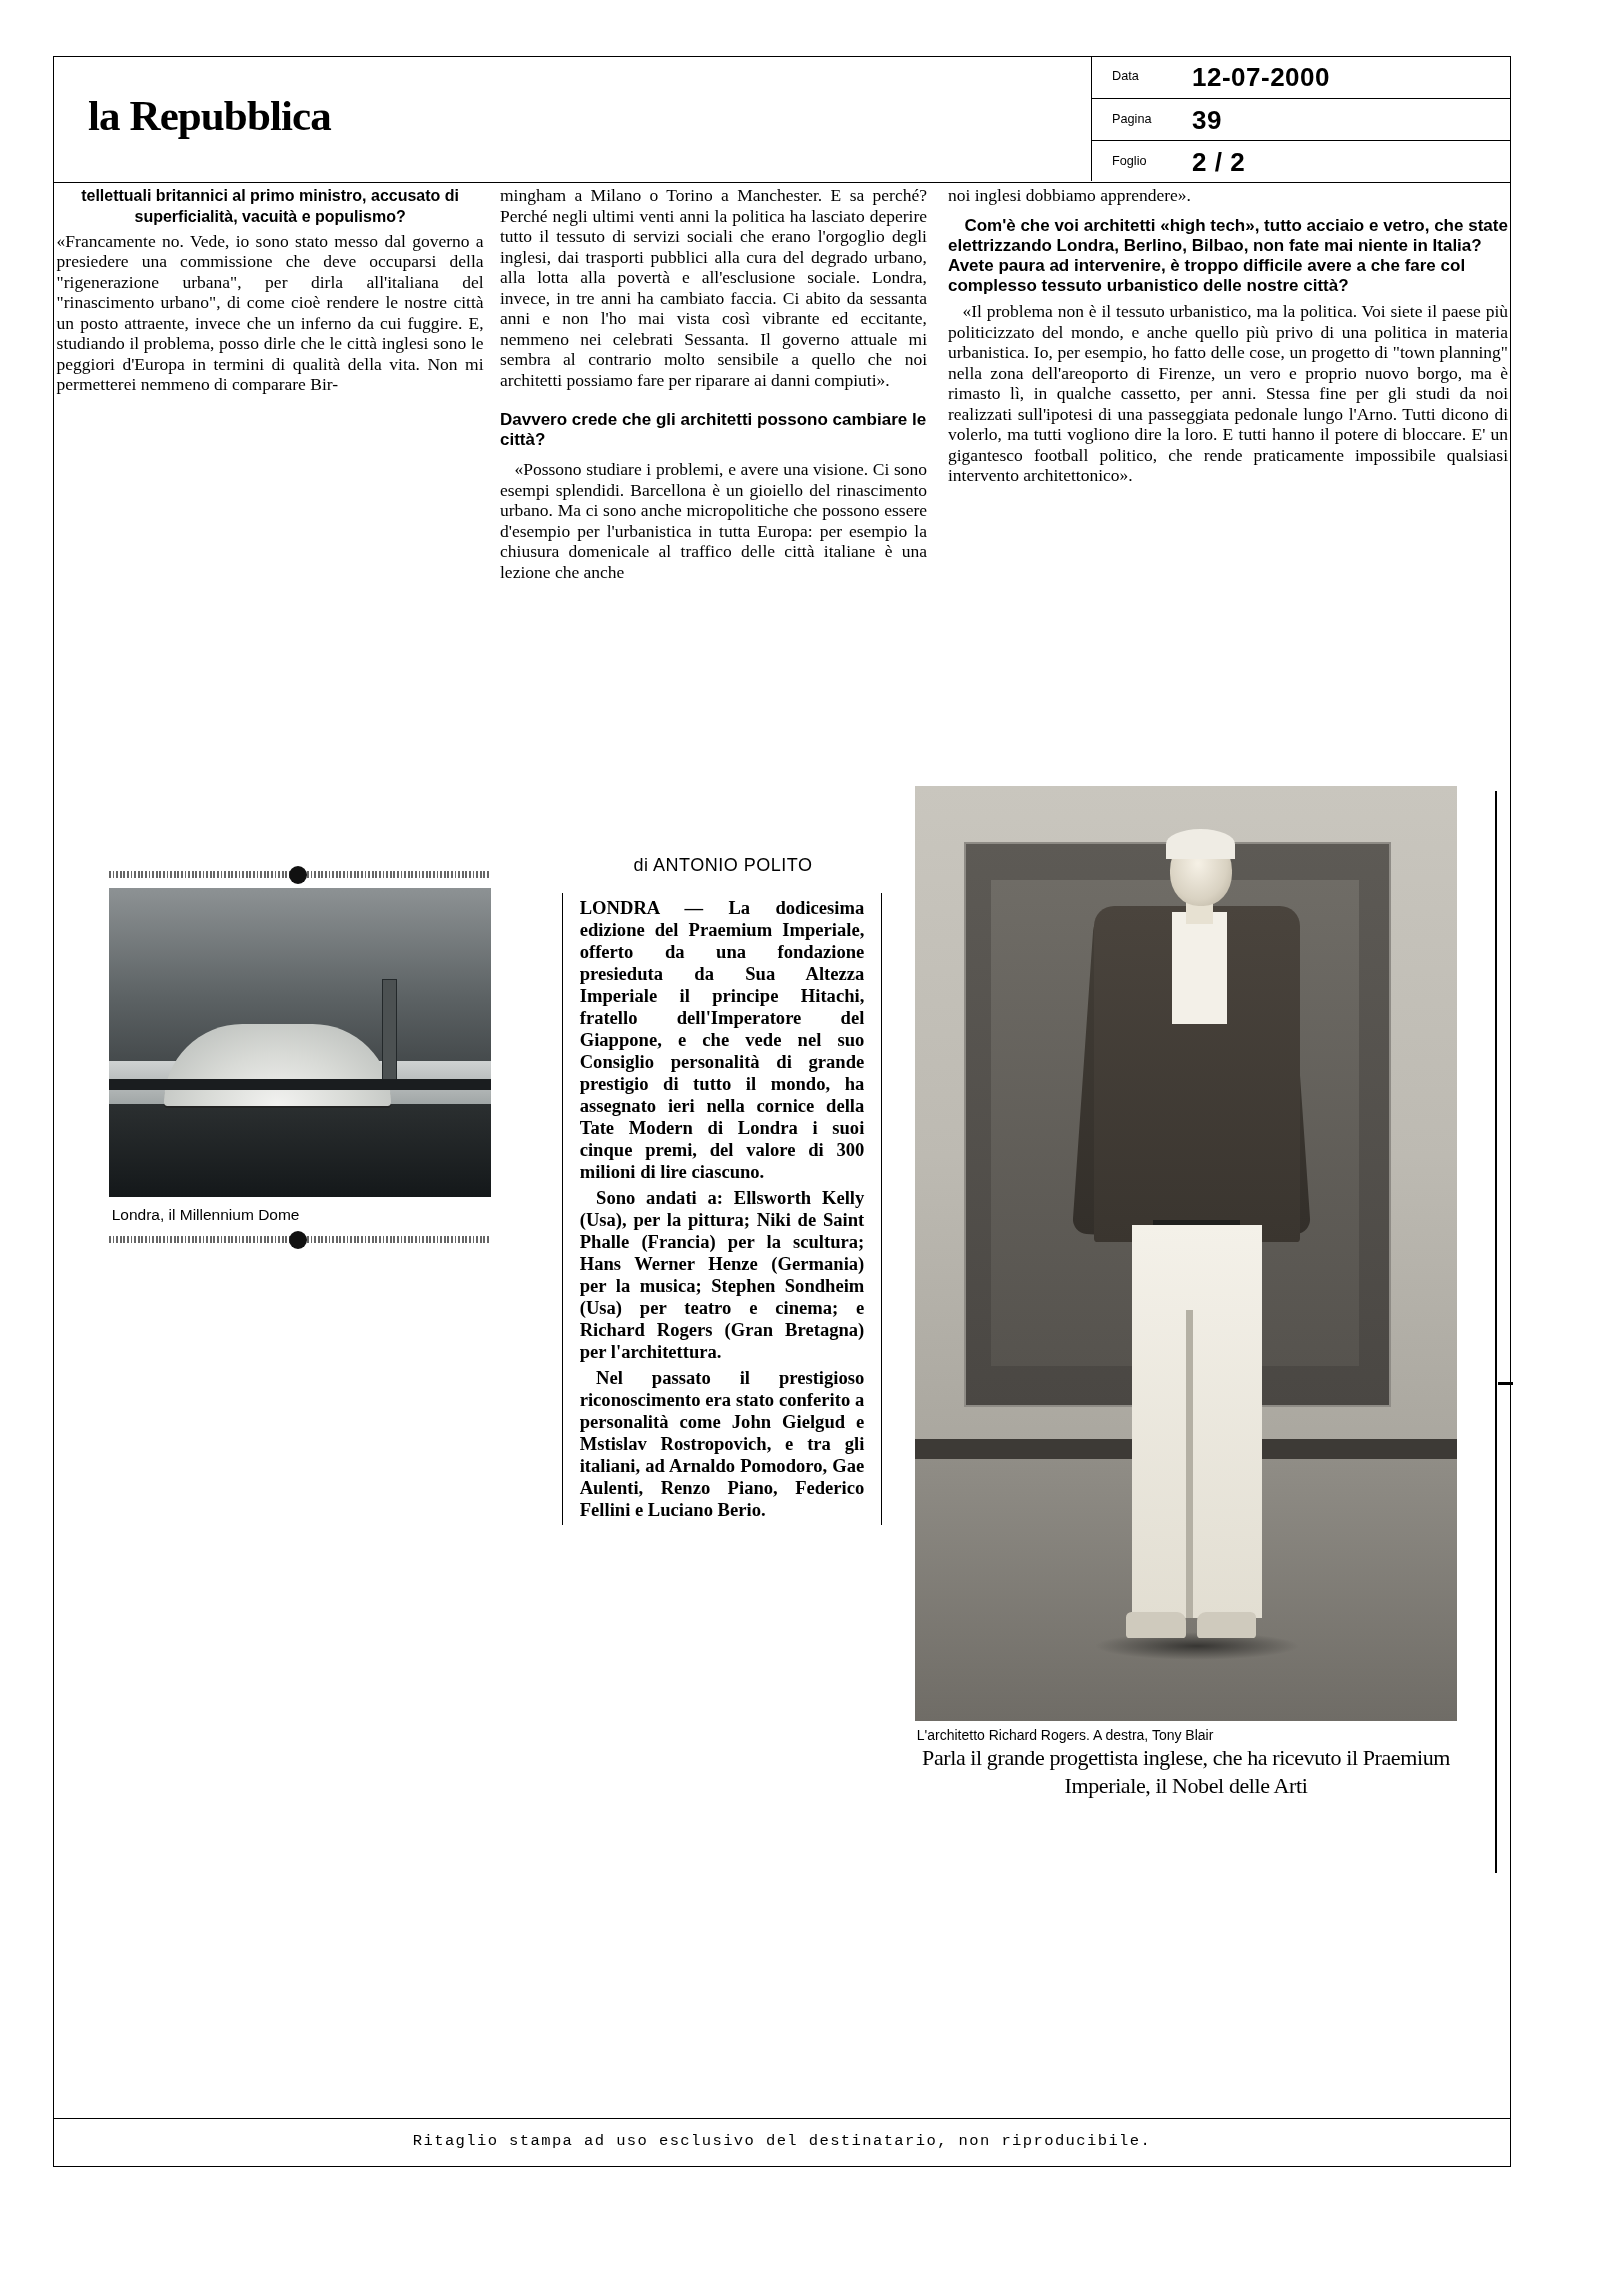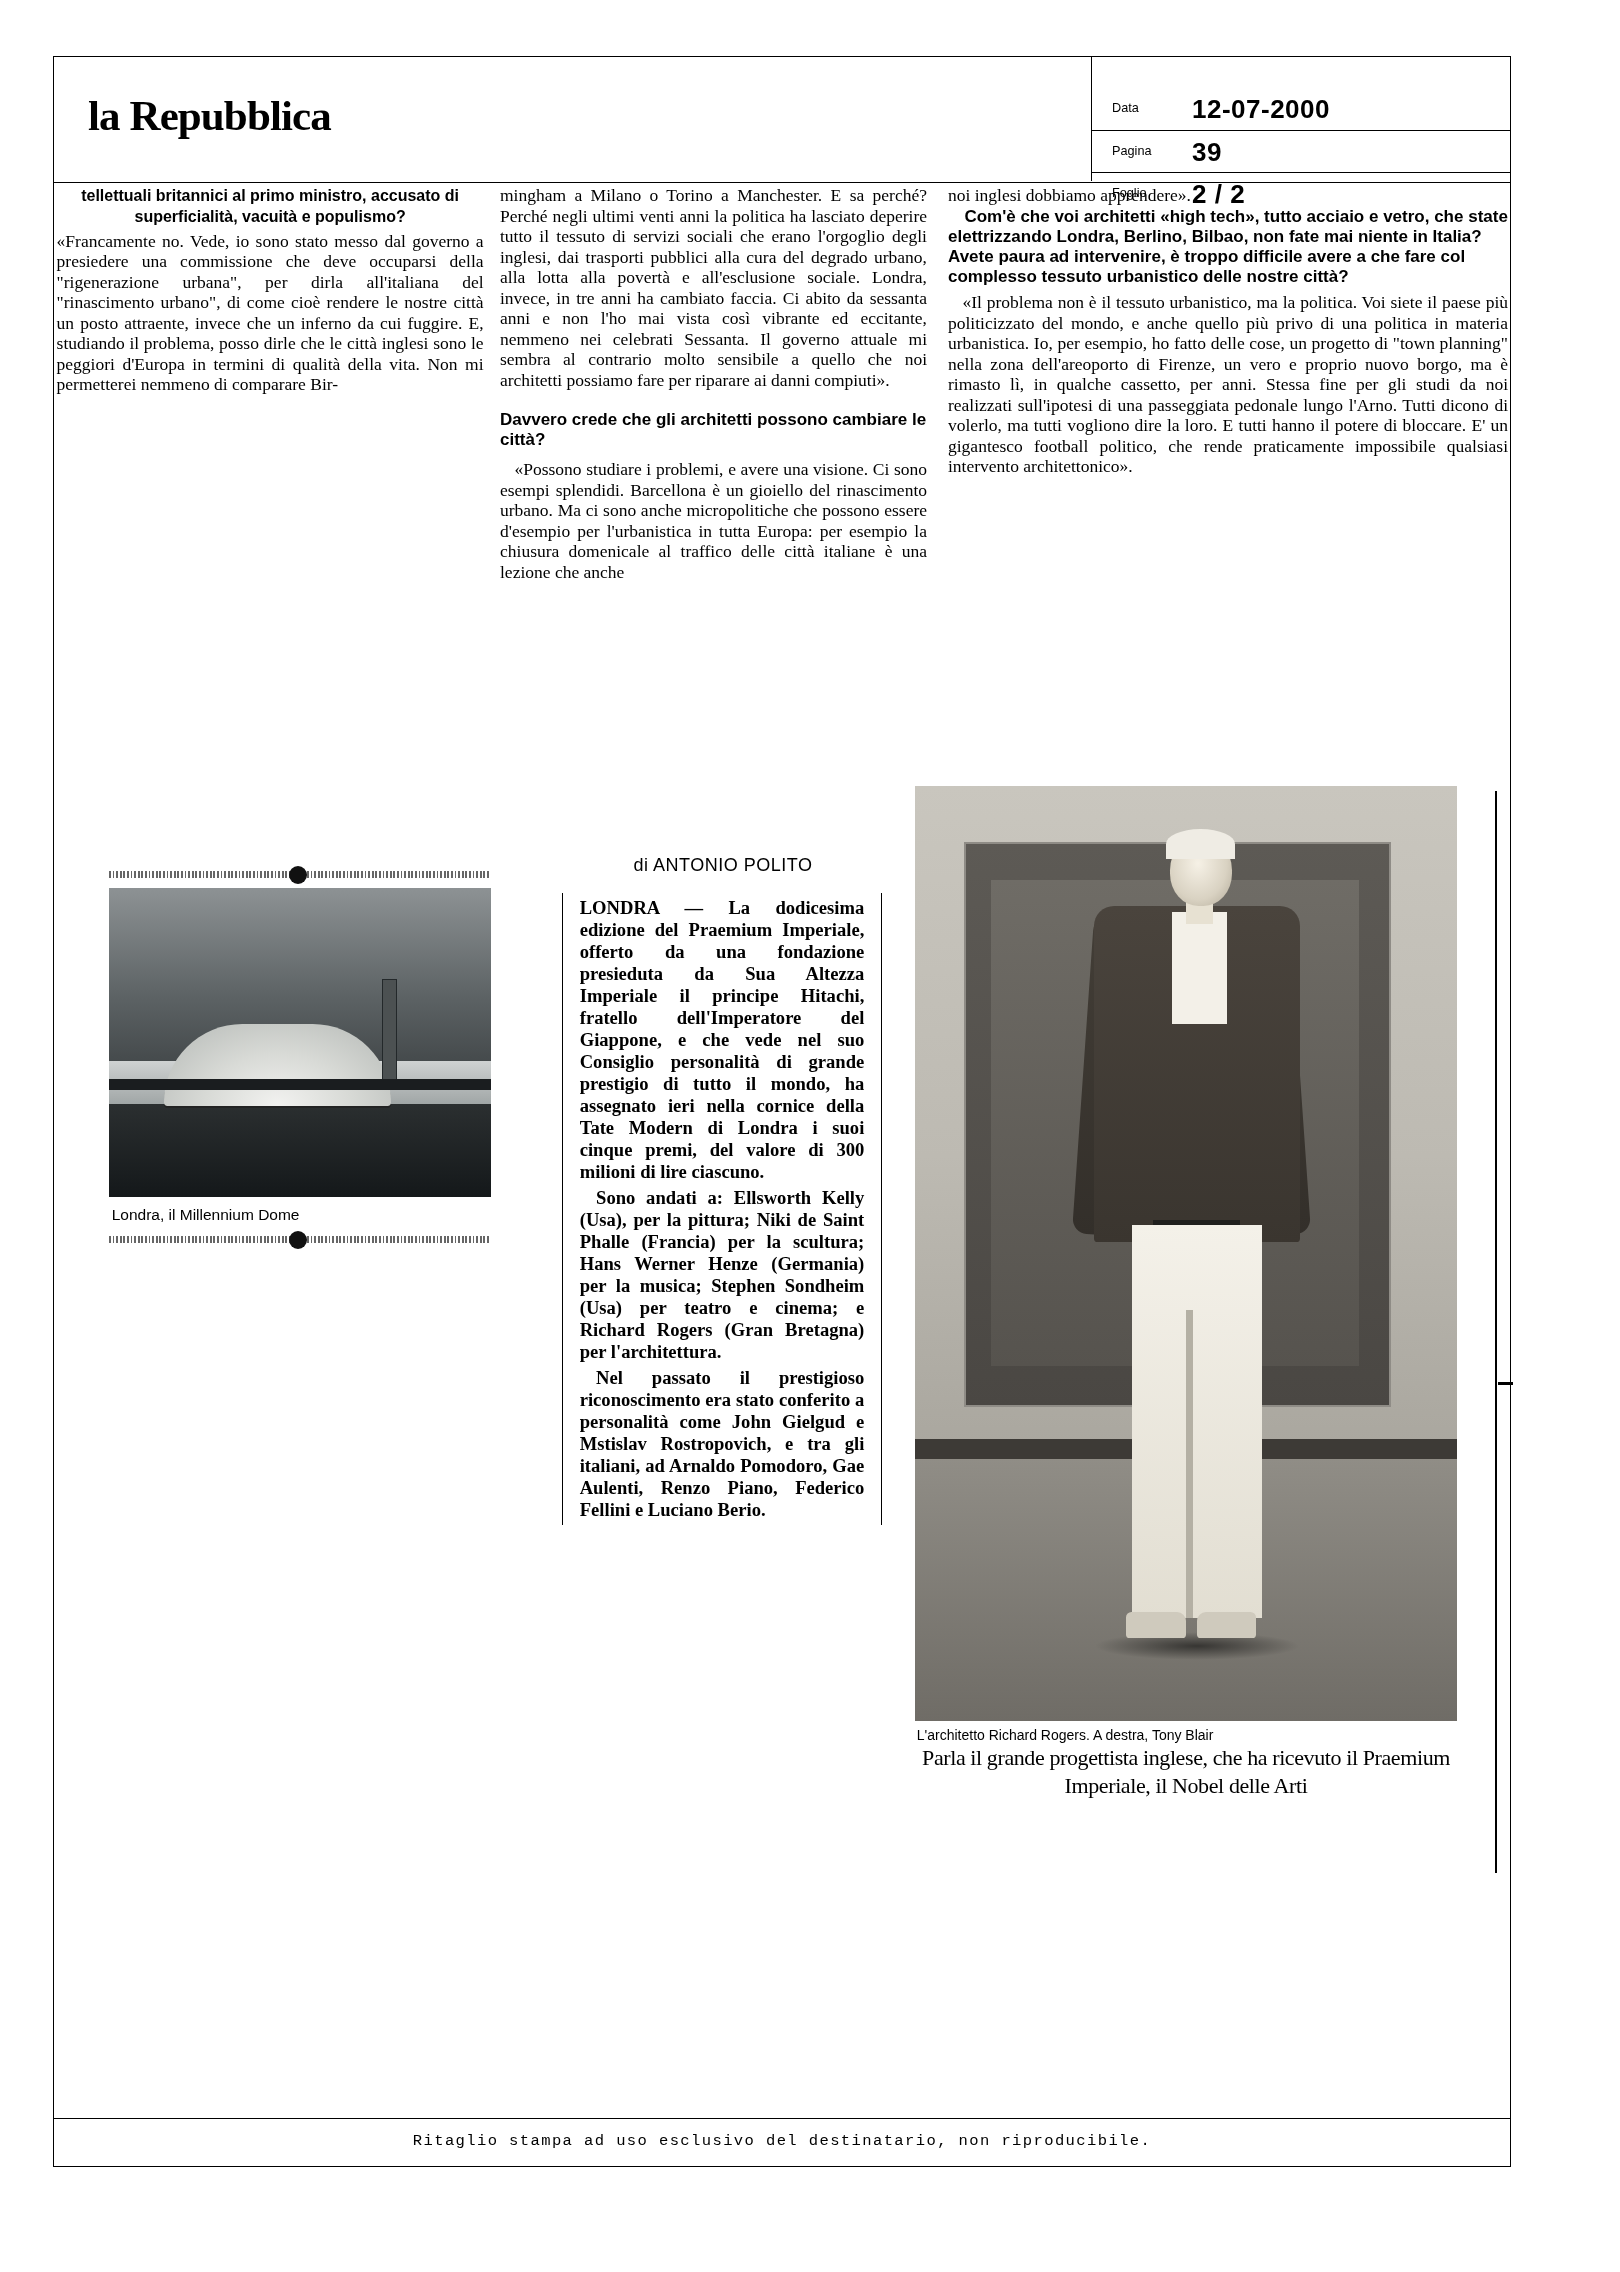--- a/index.html
+++ b/index.html
@@ -58,21 +58,20 @@
     height: 125px;
     border-left: 1.8px solid #000;
     box-sizing: border-box;
   }
   .meta-row {
     position: absolute;
     left: 0;
     width: 100%;
     height: 42px;
     box-sizing: border-box;
-    margin-top: 32px;
   }
   .meta-row.r1 { top: 0px; }
   .meta-row.r2 { top: 42px; border-top: 0.9px solid #000; }
   .meta-row.r3 { top: 84px; border-top: 0.9px solid #000; }
   .meta-label {
     position: absolute;
     left: 20px;
     top: 12.7px;
     font-family: "Liberation Sans", sans-serif;
     font-size: 12.7px;
@@ -410,21 +409,21 @@
     </div>
 
     <div class="col col2">
       <p class="noind">mingham a Milano o Torino a Manchester. E sa perché? Perché negli ultimi venti anni la politica ha lasciato deperire tutto il tessuto di servizi sociali che erano l'orgoglio degli inglesi, dai trasporti pubblici alla cura del degrado urbano, alla lotta alla povertà e all'esclusione sociale. Londra, invece, in tre anni ha cambiato faccia. Ci abito da sessanta anni e non l'ho mai vista così vibrante ed eccitante, nemmeno nei celebrati Sessanta. Il governo attuale mi sembra al contrario molto sensibile a quello che noi architetti possiamo fare per riparare ai danni compiuti».</p>
       <p class="q-bold noind" style="margin-top:20px;">Davvero crede che gli architetti possono cambiare le città?</p>
       <p style="margin-top:9px;">«Possono studiare i problemi, e avere una visione. Ci sono esempi splendidi. Barcellona è un gioiello del rinascimento urbano. Ma ci sono anche micropolitiche che possono essere d'esempio per l'urbanistica in tutta Europa: per esempio la chiusura domenicale al traffico delle città italiane è una lezione che anche</p>
     </div>
 
     <div class="col col3">
       <p class="noind">noi inglesi dobbiamo apprendere».</p>
-      <p class="q-bold" style="margin-top:1px;text-indent:16.4px;">Com'è che voi architetti «high tech», tutto acciaio e vetro, che state elettrizzando Londra, Berlino, Bilbao, non fate mai niente in Italia? Avete paura ad intervenire, è troppo difficile avere a che fare col complesso tessuto urbanistico delle nostre città?</p>
+      <p class="q-bold" style="margin-top:10px;text-indent:16.4px;">Com'è che voi architetti «high tech», tutto acciaio e vetro, che state elettrizzando Londra, Berlino, Bilbao, non fate mai niente in Italia? Avete paura ad intervenire, è troppo difficile avere a che fare col complesso tessuto urbanistico delle nostre città?</p>
       <p style="margin-top:5.5px;">«Il problema non è il tessuto urbanistico, ma la politica. Voi siete il paese più politicizzato del mondo, e anche quello più privo di una politica in materia urbanistica. Io, per esempio, ho fatto delle cose, un progetto di "town planning" nella zona dell'areoporto di Firenze, un vero e proprio nuovo borgo, ma è rimasto lì, in qualche cassetto, per anni. Stessa fine per gli studi da noi realizzati sull'ipotesi di una passeggiata pedonale lungo l'Arno. Tutti dicono di volerlo, ma tutti vogliono dire la loro. E tutti hanno il potere di bloccare. E' un gigantesco football politico, che rende praticamente impossibile qualsiasi intervento architettonico».</p>
     </div>
   </div>
 
   <div class="dome-wrap">
     <div class="rule-orn">
       <div class="bar"></div>
       <div class="dot"></div>
     </div>
     <div class="dome-photo">

